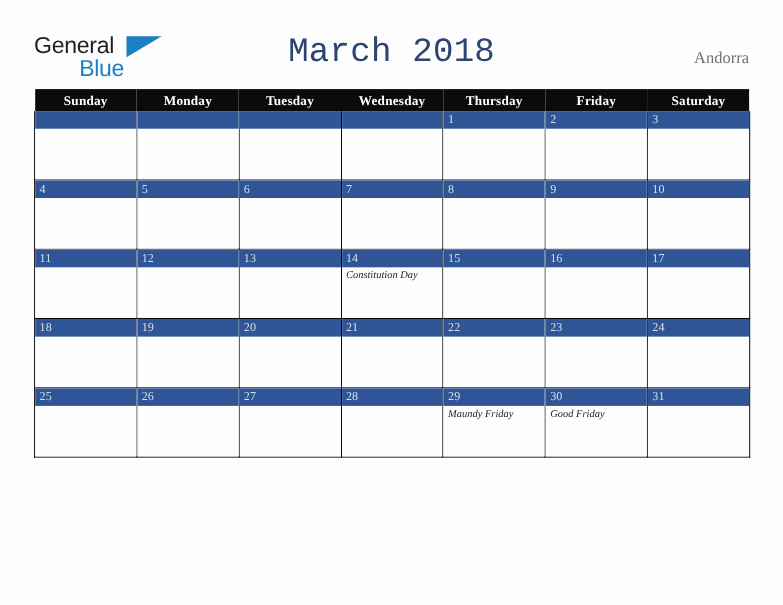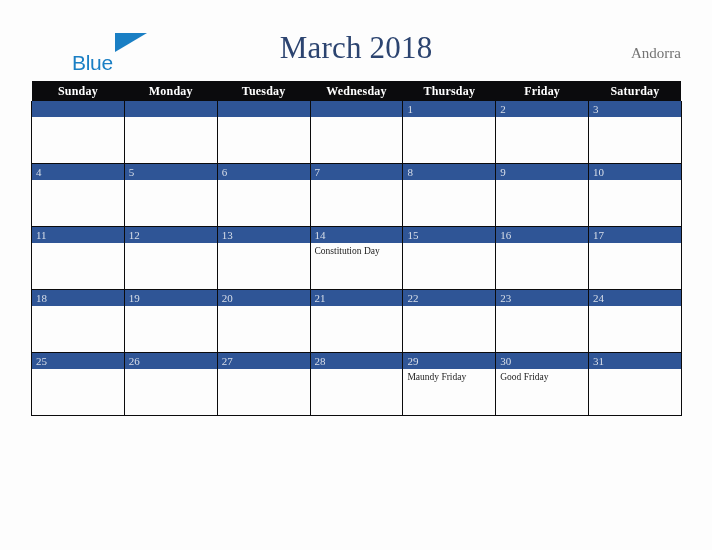--- a/index.html
+++ b/index.html
@@ -70,21 +70,21 @@
     white-space: nowrap;
   }
 
   
   .cal-title {
     position: absolute;
     left: 0;
     top: 30px;
     width: 712px;
     text-align: center;
-    font-family: Liberation Serif, serif;
+    font-family: Liberation Mono, monospace;
     font-size: 31px;
     color: #2c4470;
     letter-spacing: 0.2px;
     line-height: 36px;
   }
 
   
   .cal-country {
     position: absolute;
     right: 31px;
@@ -163,30 +163,32 @@
     padding: 2px 3px 0 4px;
   }
 
   .event {
     font-family: "Liberation Serif", "DejaVu Serif", serif;
     font-size: 9.5px;
     line-height: 12px;
     color: #1c1c1c;
     white-space: nowrap;
     overflow: hidden;
+    font-style: italic;
   }
 </style>
 </head>
 <body>
 
 <div id="page">
 
   <div class="topbar">
 
     <div class="logo">
+      <span class="logo-general">General</span>
       <span class="logo-triangle"></span>
       <span class="logo-blue">Blue</span>
     </div>
 
     <div class="cal-title">March 2018</div>
 
     <div class="cal-country">Andorra</div>
 
   </div>
 

